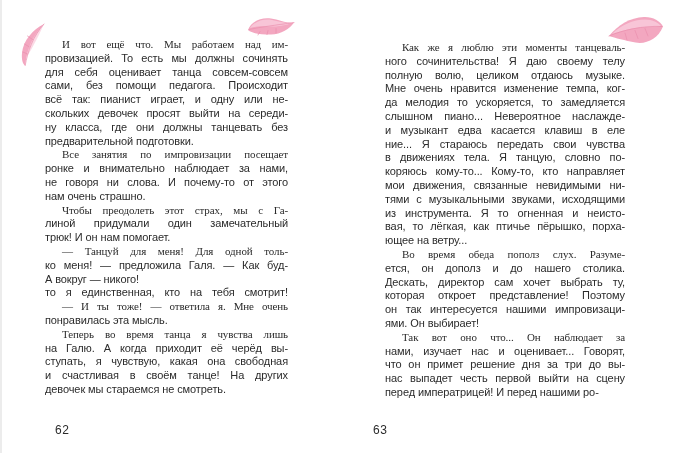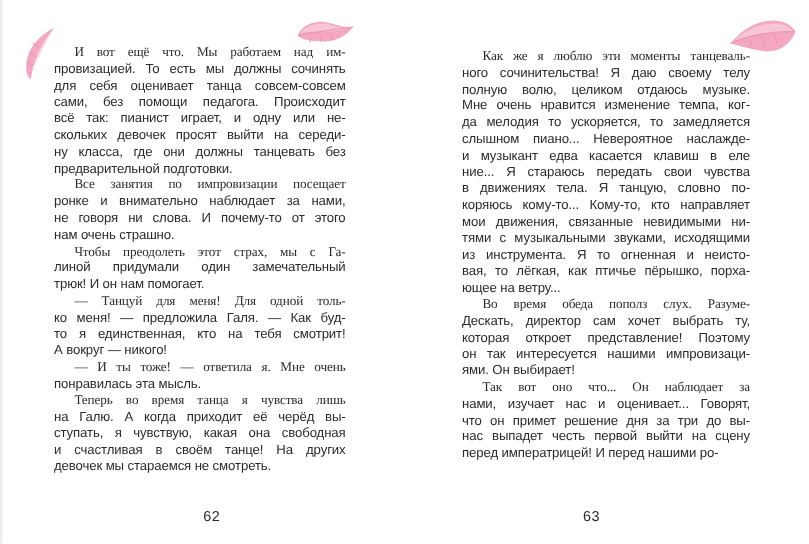--- a/index.html
+++ b/index.html
@@ -37,21 +37,21 @@
     white-space: normal;
   }
   .line.indent { text-indent: 17px; font-family: Liberation Serif, serif; }
   .line.last   { text-align-last: left; }
 
   .page-num {
     position: absolute;
     top: 423px;
     font-size: 12px;
     letter-spacing: 0.5px;
-    text-align: center;
+    text-align: left;
   }
   .page-num.left  { left: 55px;  width: 243px; }
   .page-num.right { left: 373px; width: 240px; }
 </style>
 </head>
 <body>
 
 <div class="book-edge"></div>
 
 <svg class="feather feather-left" viewBox="0 0 31 44" aria-hidden="true">
@@ -90,22 +90,22 @@
       <div class="line last">нам очень страшно.</div>
     </div>
     <div class="para">
       <div class="line indent">Чтобы преодолеть этот страх, мы с Га-</div>
       <div class="line">линой придумали один замечательный</div>
       <div class="line last">трюк! И он нам помогает.</div>
     </div>
     <div class="para">
       <div class="line indent">— Танцуй для меня! Для одной толь-</div>
       <div class="line">ко меня! — предложила Галя. — Как буд-</div>
+      <div class="line last">А вокруг — никого!</div>
       <div class="line">то я единственная, кто на тебя смотрит!</div>
-      <div class="line last">А вокруг — никого!</div>
     </div>
     <div class="para">
       <div class="line indent">— И ты тоже! — ответила я. Мне очень</div>
       <div class="line last">понравилась эта мысль.</div>
     </div>
     <div class="para">
       <div class="line indent">Теперь во время танца я чувства лишь</div>
       <div class="line">на Галю. А когда приходит её черёд вы-</div>
       <div class="line">ступать, я чувствую, какая она свободная</div>
       <div class="line">и счастливая в своём танце! На других</div>
@@ -127,20 +127,21 @@
       <div class="line">в движениях тела. Я танцую, словно по-</div>
       <div class="line">коряюсь кому-то... Кому-то, кто направляет</div>
       <div class="line">мои движения, связанные невидимыми ни-</div>
       <div class="line">тями с музыкальными звуками, исходящими</div>
       <div class="line">из инструмента. Я то огненная и неисто-</div>
       <div class="line">вая, то лёгкая, как птичье пёрышко, порха-</div>
       <div class="line last">ющее на ветру...</div>
     </div>
     <div class="para">
       <div class="line indent">Во время обеда пополз слух. Разуме-</div>
+      <div class="line">ется, он дополз и до нашего столика.</div>
       <div class="line">Дескать, директор сам хочет выбрать ту,</div>
       <div class="line">которая откроет представление! Поэтому</div>
       <div class="line">он так интересуется нашими импровизаци-</div>
       <div class="line last">ями. Он выбирает!</div>
     </div>
     <div class="para">
       <div class="line indent">Так вот оно что... Он наблюдает за</div>
       <div class="line">нами, изучает нас и оценивает... Говорят,</div>
       <div class="line">что он примет решение дня за три до вы-</div>
       <div class="line">нас выпадет честь первой выйти на сцену</div>

